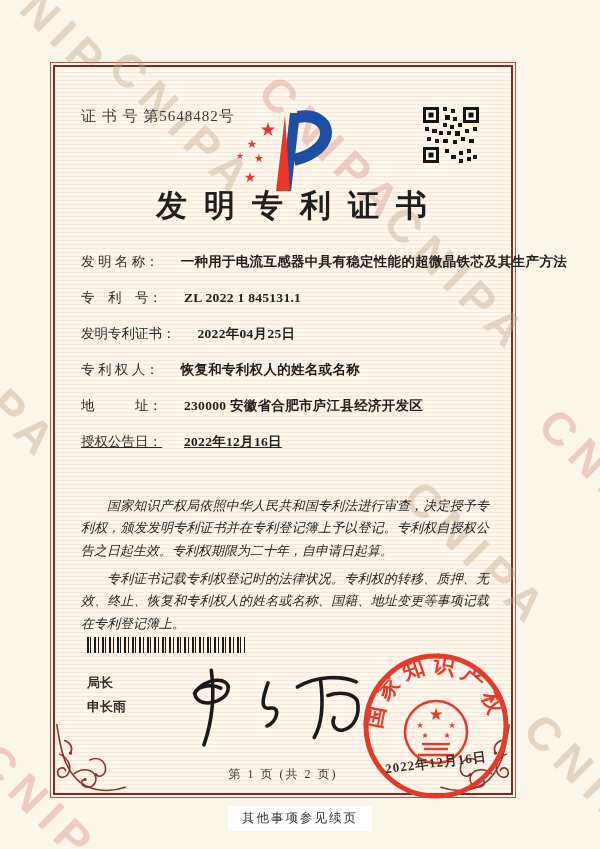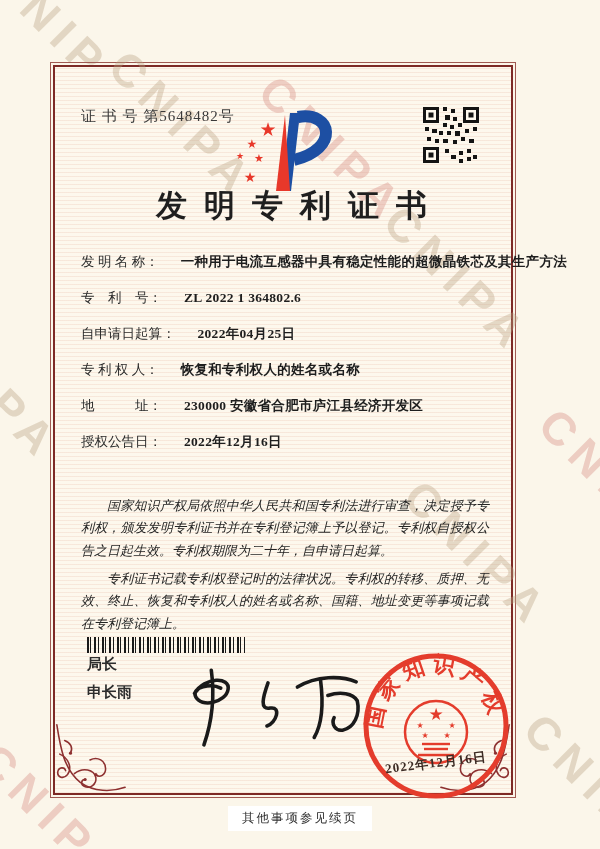--- a/index.html
+++ b/index.html
@@ -47,36 +47,36 @@
     position:absolute;left:0;right:0;top:118px;text-align:center;
     font-size:31px;font-weight:700;color:#1f1f1f;
     letter-spacing:17px;padding-left:34px;
   }
   
   .fields{position:absolute;left:26px;right:16px;top:186px;font-size:13.5px;}
   .frow{display:flex;align-items:baseline;height:36px;white-space:nowrap;}
   .flabel{color:#2b2b2b;flex:0 0 auto;}
   .fvalue{font-weight:600;color:#1e1e1e;margin-left:22px;letter-spacing:0.3px;}
   .grant{display:flex;height:36px;align-items:baseline;white-space:nowrap;}
-  .grant .g1{flex:0 0 262px;}
+  .grant .g1{flex:0 0 262px;text-decoration:underline;}
   
   .paras{position:absolute;left:26px;right:22px;top:428px;font-size:13px;line-height:1.72;color:#242424;text-align:justify;font-style:italic;}
   .paras p{margin:0 0 6px 0;text-indent:2em;}
   
   .barcode{
     position:absolute;left:32px;top:570px;width:158px;height:16px;
     background:
       repeating-linear-gradient(90deg,
         #191919 0 2px, transparent 2px 3px,
         #191919 3px 4px, transparent 4px 7px,
         #191919 7px 9px, transparent 9px 11px,
         #191919 11px 12px, transparent 12px 15px);
   }
-  .signer{position:absolute;left:32px;top:584px;font-family:Liberation Serif, serif;
-    font-weight:600;font-size:15px;color:#2e2e2e;line-height:1.85;}
+  .signer{position:absolute;left:32px;top:604px;font-family:Liberation Sans, sans-serif;
+    font-weight:600;font-size:13px;color:#2e2e2e;line-height:1.85;}
   .signature{position:absolute;left:108px;top:596px;width:210px;height:86px;}
   .page-info{position:absolute;left:0;right:0;bottom:10px;text-align:center;font-size:12px;color:#333;letter-spacing:2px;}
   
   .seal{position:absolute;left:360px;top:650px;width:152px;height:152px;z-index:6;}
   .seal svg{position:absolute;left:0;top:0;}
   .seal-date{
     position:absolute;left:-4px;top:104px;width:160px;text-align:center;
     font-size:13px;font-weight:700;color:#3c2b24;letter-spacing:1px;
     transform:rotate(-7deg);
   }
@@ -199,24 +199,24 @@
 
       <div class="title">发明专利证书</div>
 
       <div class="fields">
         <div class="frow">
           <span class="flabel">发 明 名 称：</span>
           <span class="fvalue">一种用于电流互感器中具有稳定性能的超微晶铁芯及其生产方法</span>
         </div>
         <div class="frow">
           <span class="flabel">专　利　号：</span>
-          <span class="fvalue">ZL 2022 1 364802.6</span>
-        </div>
-        <div class="frow">
-          <span class="flabel">自申请日起算：</span>
+          <span class="fvalue">ZL 2022 1 845131.1</span>
+        </div>
+        <div class="frow">
+          <span class="flabel">发明专利证书：</span>
           <span class="fvalue">2022年04月25日</span>
         </div>
         <div class="frow">
           <span class="flabel">专 利 权 人：</span>
           <span class="fvalue">恢复和专利权人的姓名或名称</span>
         </div>
         <div class="frow">
           <span class="flabel">地　　　址：</span>
           <span class="fvalue">230000 安徽省合肥市庐江县经济开发区</span>
         </div>
@@ -243,20 +243,21 @@
         <g stroke="#1a1a1a" stroke-width="3.4" fill="none" stroke-linecap="round" stroke-linejoin="round">
           <path d="M30,28 C40,12 64,12 62,24 C60,37 36,42 31,31 C27,22 46,18 55,23"></path>
           <path d="M46,6 C49,28 47,54 39,77"></path>
           <path d="M100,18 C95,32 92,44 102,42 C113,40 108,56 99,59"></path>
           <path d="M128,22 C146,11 170,11 184,17"></path>
           <path d="M150,15 C153,38 151,58 144,70"></path>
           <path d="M157,30 C169,26 181,28 185,35 C188,48 182,61 171,63 C164,64 160,57 163,51"></path>
         </g>
       </svg>
 
+      <div class="page-info">第 1 页 (共 2 页)</div>
     </div>
   </div>
 </div>
 
 <div class="seal">
   <svg width="152" height="152" viewBox="0 0 152 152">
     <circle cx="76" cy="76" r="70" fill="none" stroke="#e43c2c" stroke-width="5"></circle>
     <defs>
       <path id="sealArc" d="M 22.8 85.4 A 54 54 0 1 1 129.2 85.4" fill="none"></path>
     </defs>

